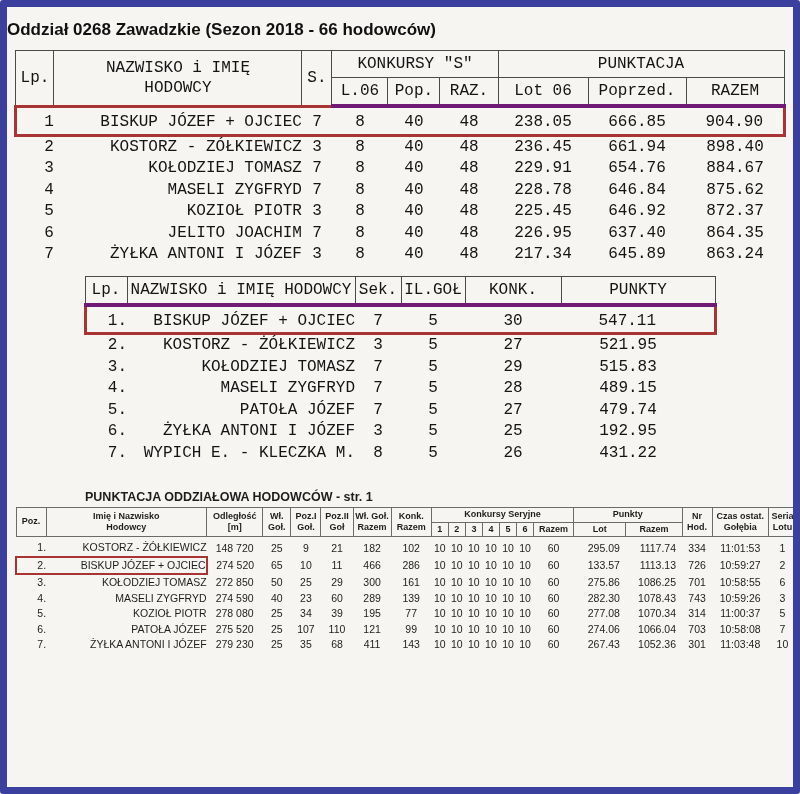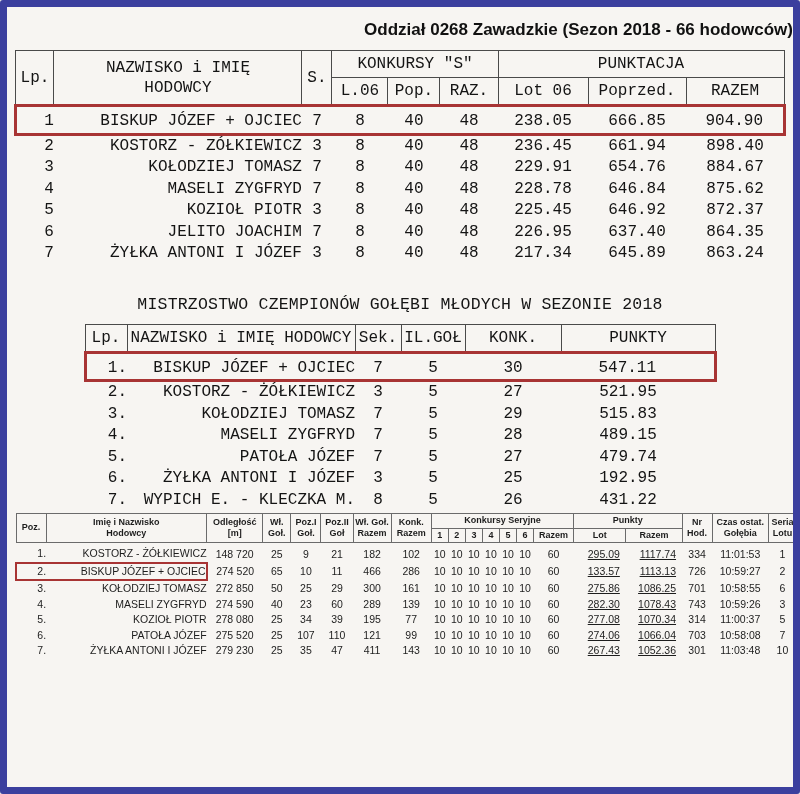--- a/index.html
+++ b/index.html
@@ -12,21 +12,21 @@
   .scan{
     box-sizing:border-box;
     width:800px;height:794px;
     background:#f7f5f2;
     border:7px solid #3b3f9e;
     border-radius:3px;
     overflow:hidden;
   }
   .doc-title{
     margin-top:13px;
-    text-align:right;
+    text-align:left;
     font-family:"Liberation Sans",sans-serif;
     font-weight:bold;
     font-size:17px;
     color:#111;
   }
   .mono-title{
     margin-top:9px;
     text-align:center;
     font-family:"Liberation Mono","DejaVu Sans Mono",monospace;
     font-size:16.5px;
@@ -44,21 +44,21 @@
   .t2{width:630px;margin:10px auto 0;}
   .t1 thead th,.t2 thead th{
     border:1px solid #4a4a4a;
     font-weight:normal;
     font-size:16px;
     padding:3px 2px;
     text-align:center;
     vertical-align:middle;
     line-height:20px;
   }
-  .t1 thead tr:last-child th,.t2 thead th{border-bottom:2px solid #701a75;}
+  .t1 thead tr:last-child th,.t2 thead th{border-bottom:4px solid #701a75;}
   .t1 tbody td,.t2 tbody td{
     font-size:16px;
     line-height:21.5px;
     padding:0;
     white-space:nowrap;
     overflow:hidden;
   }
   .t1 tbody tr:first-child td,.t2 tbody tr:first-child td{padding-top:4px;}
   td.al{text-align:right;padding-left:8px;}
   td.ar{text-align:right;padding-right:10px;}
@@ -92,21 +92,21 @@
   }
   .t3 tbody td{
     font-size:10.5px;
     line-height:15.5px;
     padding:0;
     white-space:nowrap;
     overflow:hidden;
   }
   .t3 tbody tr:first-child td{padding-top:3px;}
   .t3 td.al{padding-left:4px;}
-  .t3 td.ar{padding-right:6px;text-decoration:underline;}
+  .t3 td.ar{padding-right:6px;}
   
   .t3 tr.hl td{border:none;}
   .t3 tr.hl td:nth-child(1),.t3 tr.hl td:nth-child(2){
     border-top:2px solid #a83434;border-bottom:2px solid #a83434;
   }
   .t3 tr.hl td:nth-child(1){border-left:2px solid #a83434;}
   .t3 tr.hl td:nth-child(2){border-right:2px solid #a83434;}
 </style>
 </head>
 <body>
@@ -222,21 +222,20 @@
           <td class="ac">8</td>
           <td class="ac">40</td>
           <td class="ac">48</td>
           <td class="ac">217.34</td>
           <td class="ac">645.89</td>
           <td class="ac">863.24</td>
         </tr>
     </tbody>
   </table>
 
-  <div class="mono-title" style="margin-top:30px;">MISTRZOSTWO CZEMPIONÓW GOŁĘBI MŁODYCH W SEZONIE 2018</div>
 
   <table class="t2">
     <colgroup>
       <col style="width:42px">
         <col style="width:228px">
         <col style="width:46px">
       <col style="width:64px">
         <col style="width:96px">
         <col style="width:154px">
     </colgroup>
@@ -303,20 +302,21 @@
           <td class="ar">7.</td>
           <td class="al">WYPICH E. - KLECZKA M.</td>
           <td class="ac">8</td>
           <td class="ac">5</td>
           <td class="ac">26</td>
           <td class="pts">431.22</td>
         </tr>
     </tbody>
   </table>
 
+  <div class="t3-title">PUNKTACJA ODDZIAŁOWA HODOWCÓW - str. 1</div>
 
   <table class="t3">
     <colgroup>
       <col style="width:30px">
         <col style="width:160px">
         <col style="width:56px">
       <col style="width:28px">
         <col style="width:30px">
         <col style="width:32px">
       <col style="width:38px">
@@ -524,21 +524,21 @@
           <td class="ac">703</td>
           <td class="ac">10:58:08</td>
           <td class="ac">7</td>
         </tr>
         <tr>
           <td class="al">7.</td>
           <td class="al">ŻYŁKA ANTONI I JÓZEF</td>
           <td class="ac">279 230</td>
           <td class="ac">25</td>
           <td class="ac">35</td>
-          <td class="ac">47</td>
+          <td class="ac">68</td>
           <td class="ac">411</td>
           <td class="ac">143</td>
           <td class="ac">10</td>
           <td class="ac">10</td>
           <td class="ac">10</td>
           <td class="ac">10</td>
           <td class="ac">10</td>
           <td class="ac">10</td>
           <td class="ac">60</td>
           <td class="ar">267.43</td>

